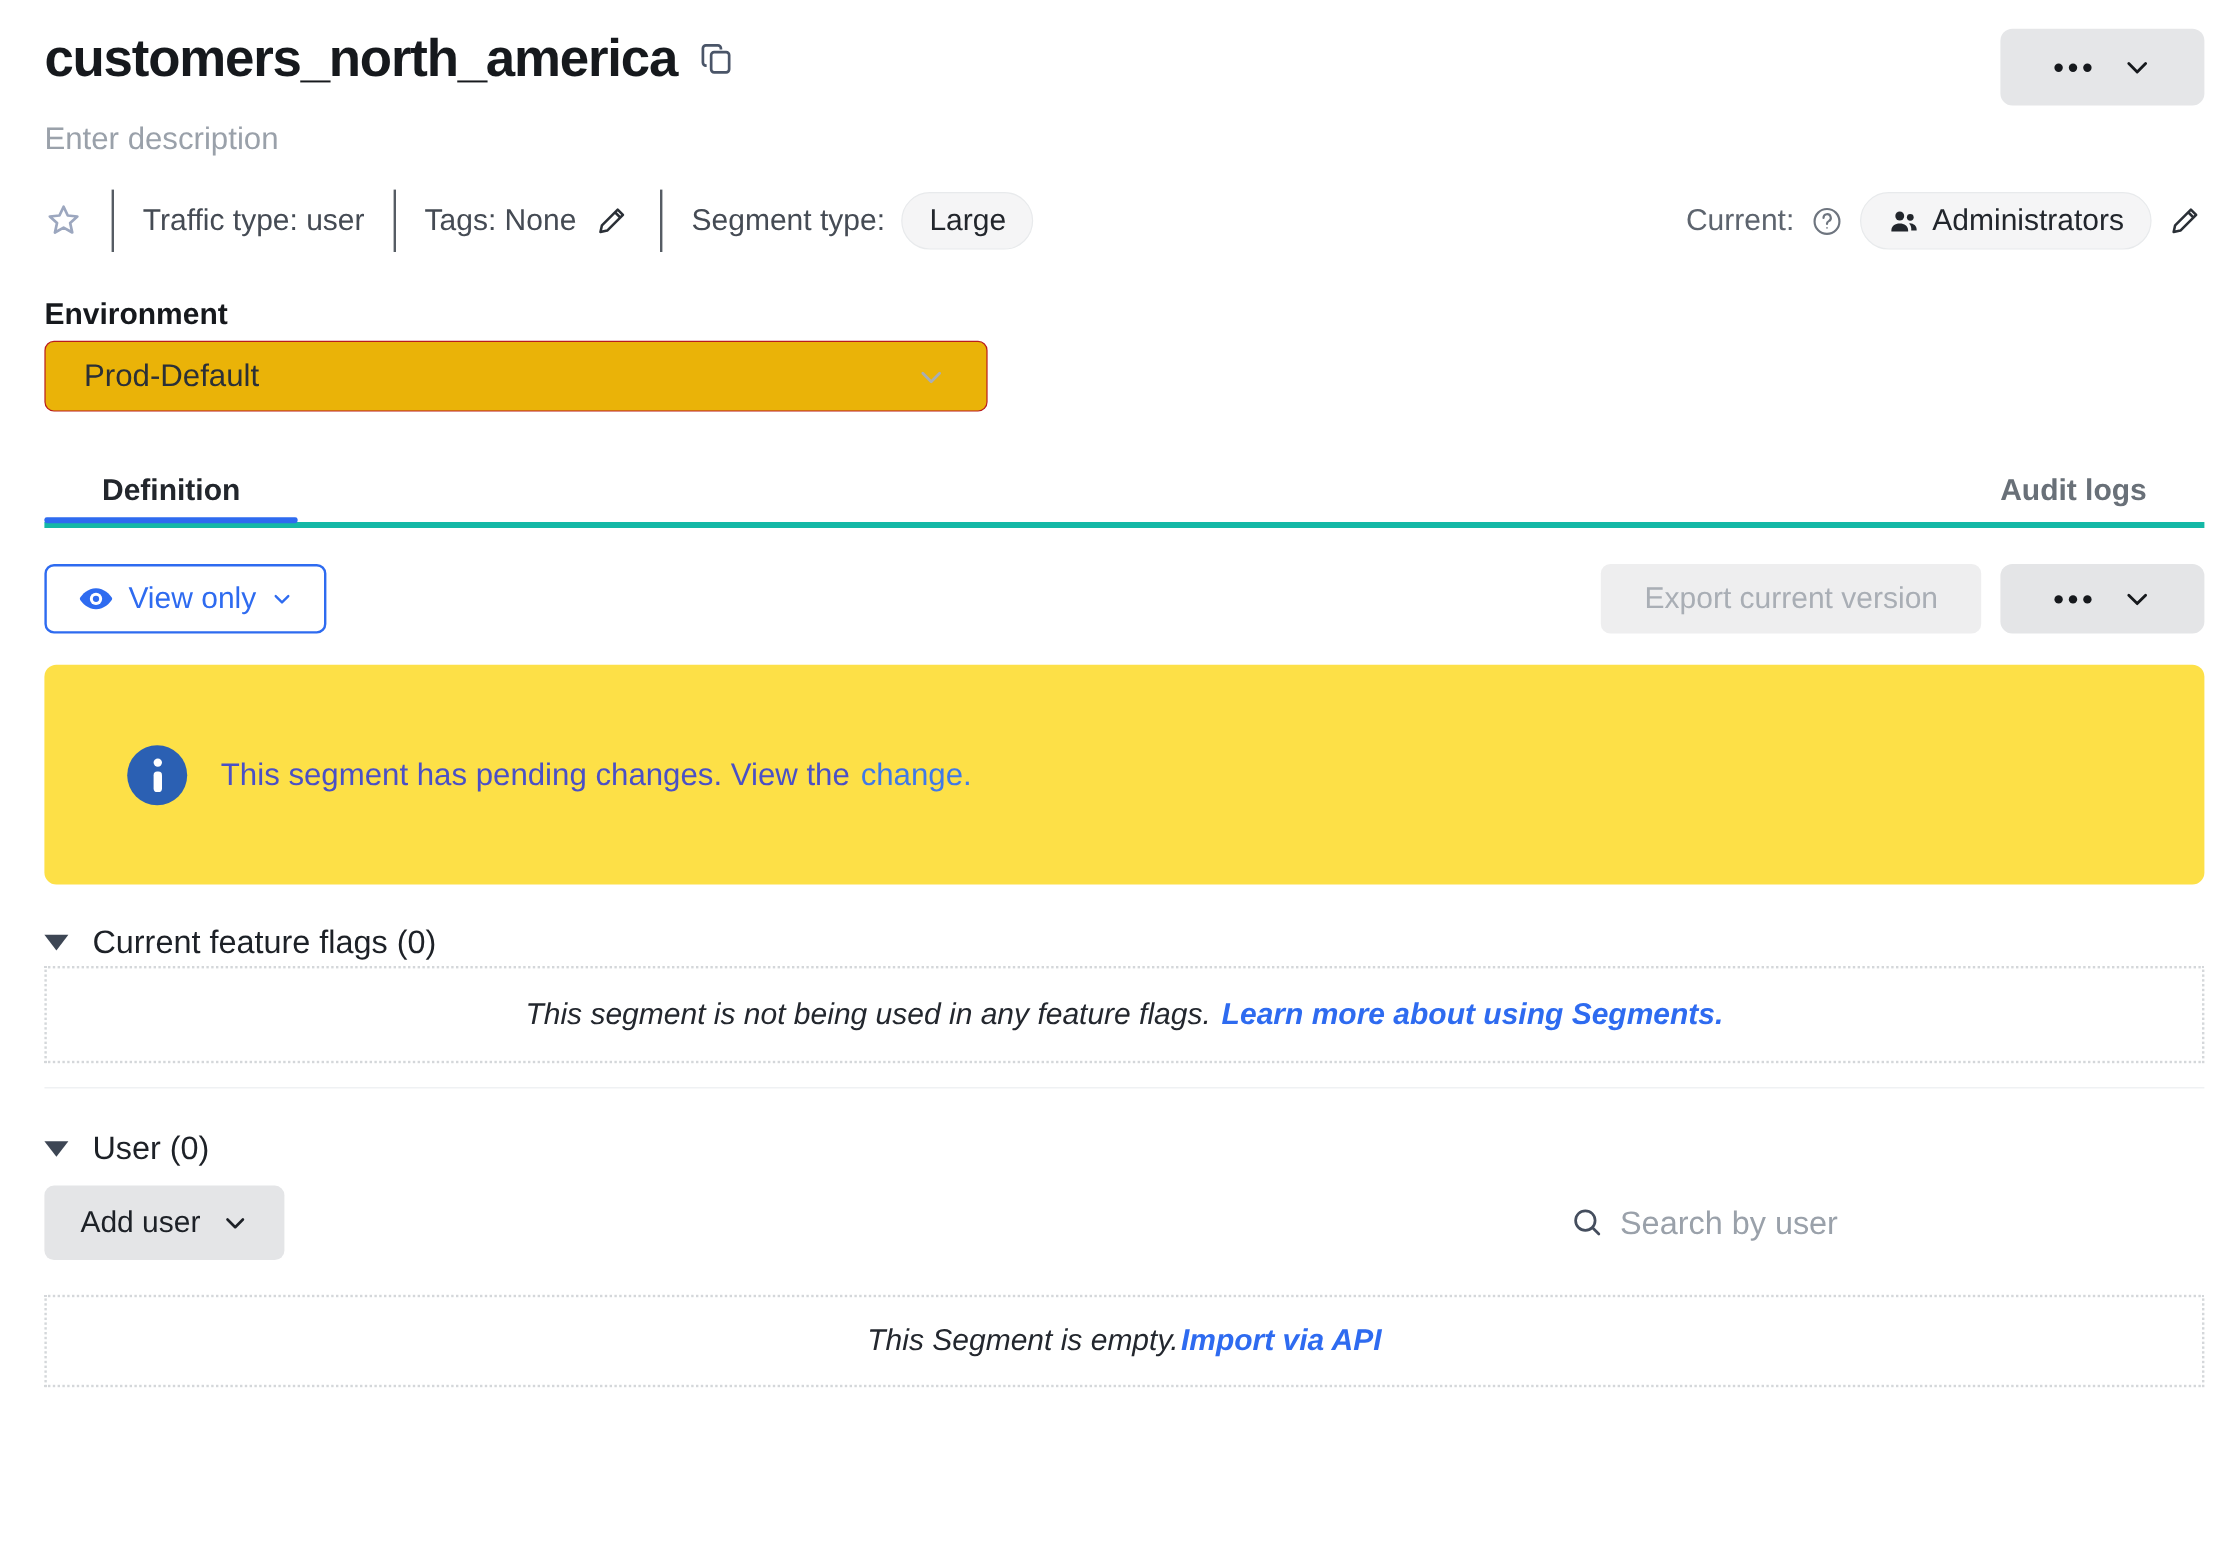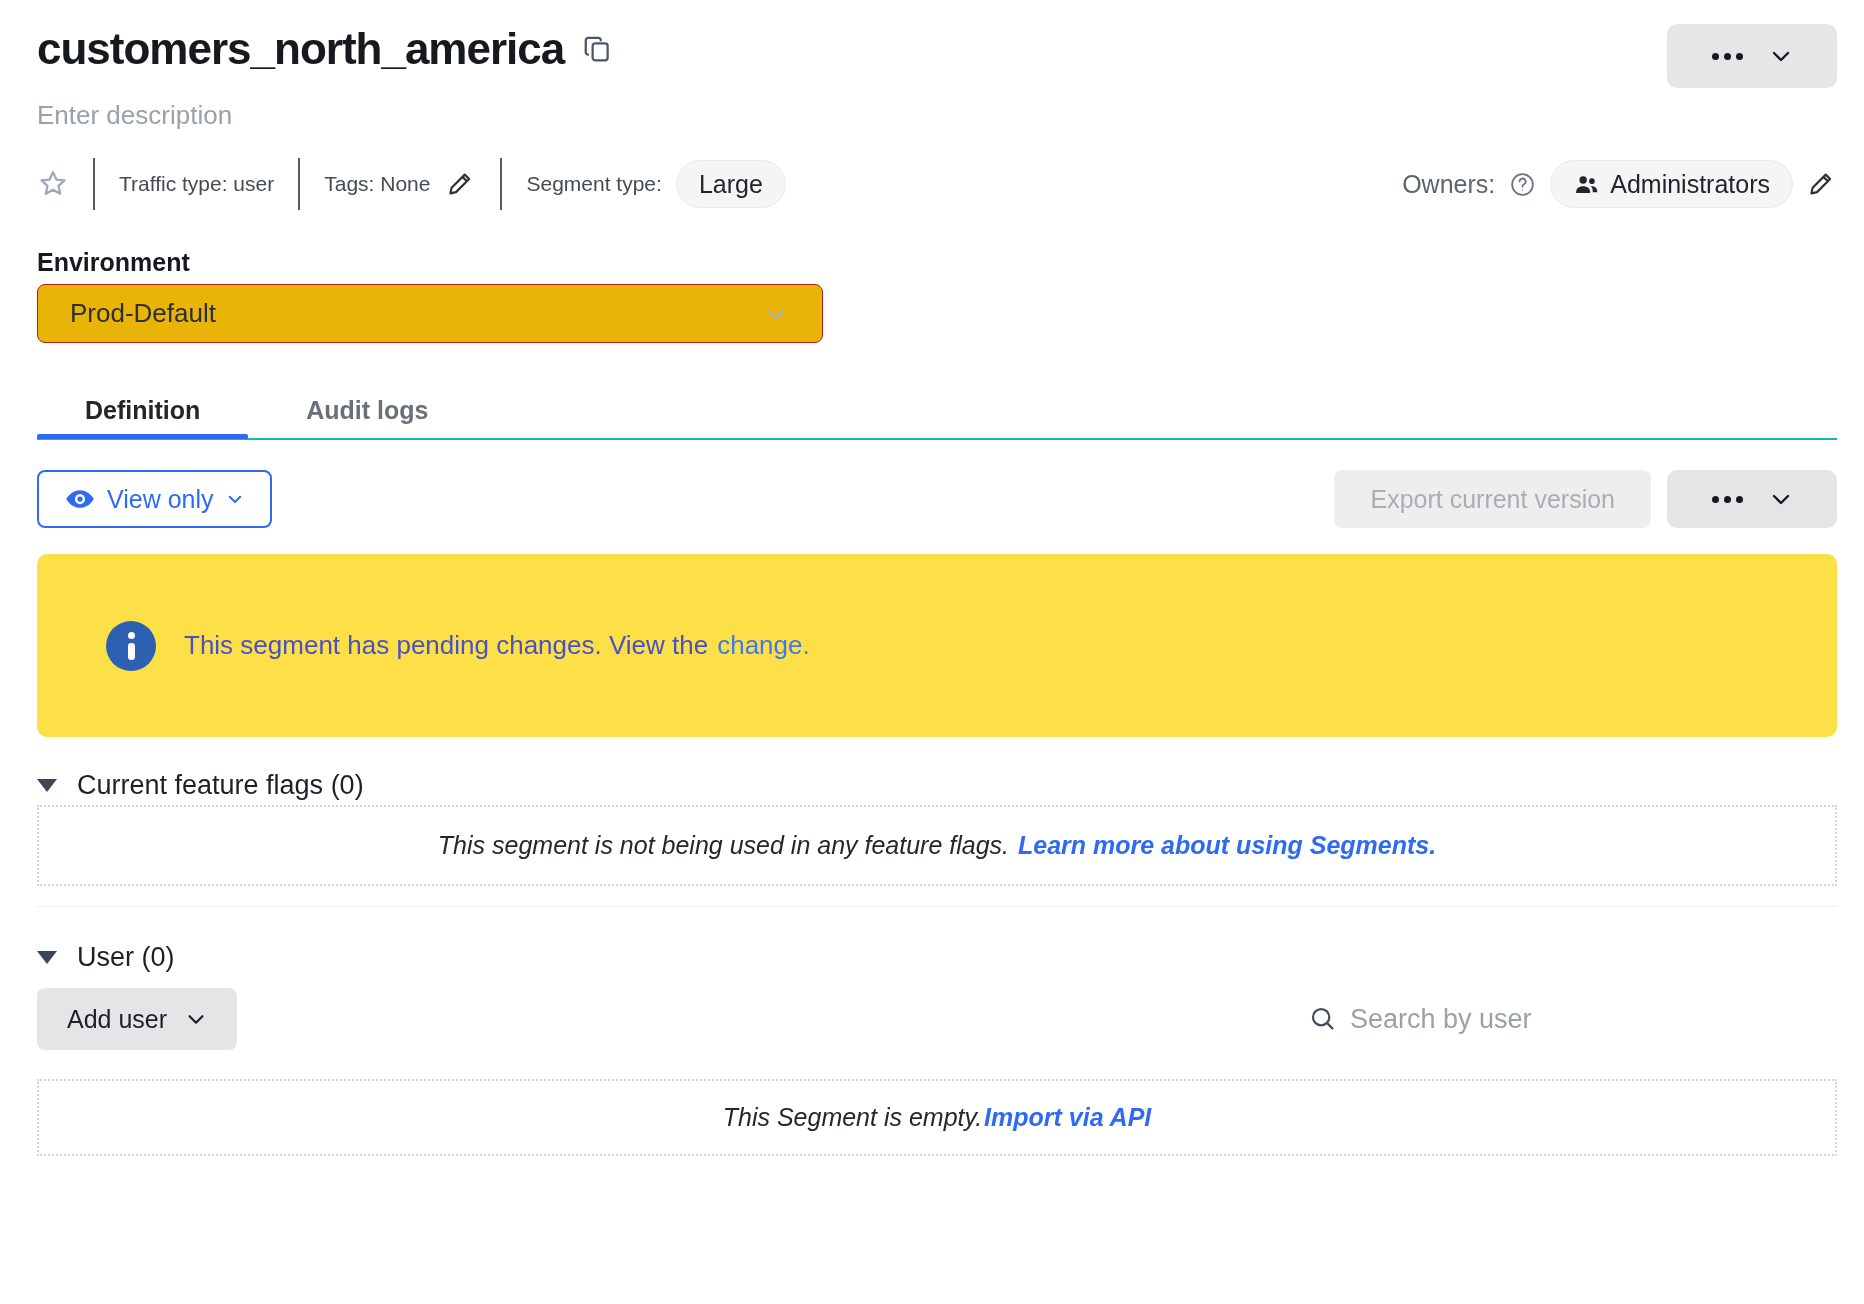--- a/index.html
+++ b/index.html
@@ -15,38 +15,38 @@
 
   .menu-btn { width:170px; height:64px; background:#e5e6e8; border:none; border-radius:10px;
               display:flex; align-items:center; justify-content:center; gap:26px; cursor:pointer; }
   .menu-btn .dots { display:flex; gap:5px; }
   .menu-btn .dot { width:7px; height:7px; border-radius:50%; background:#16191d; }
 
   .description { margin-top:12px; font-size:26px; color:#9aa1aa; height:30px; cursor:text; }
 
   .meta-row { margin-top:26px; display:flex; align-items:center; height:56px; }
   .meta-sep { width:2px; height:52px; background:#565c64; margin:0 24px; }
-  .meta-text { font-size:21px; color:#454b54; }
+  .meta-text { font-size:25px; color:#454b54; }
   .pill { display:inline-flex; align-items:center; gap:10px; background:#f5f5f6;
           border:1px solid #e8eaec; border-radius:999px; padding:0 22px; height:48px;
           font-size:25px; color:#22262c; }
   .tags-edit { margin-left:16px; }
   .segment-badge { margin-left:14px; }
   .meta-right { margin-left:auto; display:flex; align-items:center; gap:14px; }
   .owners-label { font-size:25px; color:#5d646e; }
 
   
   .env-label { margin-top:36px; font-size:25px; font-weight:700; color:#16191d; height:30px; }
   .env-select { margin-top:6px; width:786px; height:59px; border:1px solid #b91c1c; border-radius:8px;
                 display:flex; align-items:center; padding:0 32px; cursor:pointer; background:#eab308; }
   .env-select .value { font-size:26px; color:#2b3037; }
   .env-select .chev { margin-left:auto; }
 
   
-  .tabs { margin-top:40px; display:flex; border-bottom:2px solid #14b8a6; height:57px; }
+  .tabs { margin-top:40px; display:flex; border-bottom:5px solid #14b8a6; height:57px;justify-content:space-between; }
   .tab { position:relative; padding:0 48px; font-size:25px; display:flex; align-items:center;
          cursor:pointer; background:none; border:none; }
   .tab.active { font-weight:700; color:#22262c; }
   .tab.active::after { content:""; position:absolute; left:0; right:0; bottom:-1px; height:5px;
                        background:#2e6bf0; border-radius:2px; }
   .tab.inactive { font-weight:600; color:#697078; margin-left:10px; }
 
   
   .toolbar { margin-top:30px; display:flex; justify-content:space-between; align-items:center; height:58px; }
   .view-only-btn { display:flex; align-items:center; gap:12px; height:58px; padding:0 26px;
@@ -140,21 +140,21 @@
       <svg width="30" height="30" viewBox="0 0 24 24" fill="none" stroke="#2b3037" stroke-width="1.7" stroke-linejoin="round">
         <path d="M15 4.5l3.5 3.5L8 18.5l-4.5 1 1-4.5z"></path>
           <path d="M13.2 6.3l3.5 3.5"></path>
       </svg>
     </span>
     <span class="meta-sep"></span>
     <span class="meta-text">Segment type:</span>
     <span class="pill segment-badge">Large</span>
 
     <span class="meta-right">
-      <span class="owners-label">Owners:</span>
+      <span class="owners-label">Current:</span>
       <span class="icon-btn">
         <svg width="27" height="27" viewBox="0 0 24 24" fill="none" stroke="#6e757f" stroke-width="1.6" stroke-linecap="round">
           <circle cx="12" cy="12" r="9.2"></circle>
           <path d="M9.4 9.4a2.7 2.7 0 1 1 3.9 2.4c-.9.45-1.3 1-1.3 1.8v.3"></path>
           <circle cx="12" cy="16.8" r="0.6" fill="#6e757f" stroke="none"></circle>
         </svg>
       </span>
       <span class="pill">
         <span>
           <svg width="27" height="27" viewBox="0 0 24 24" fill="#22262c">

